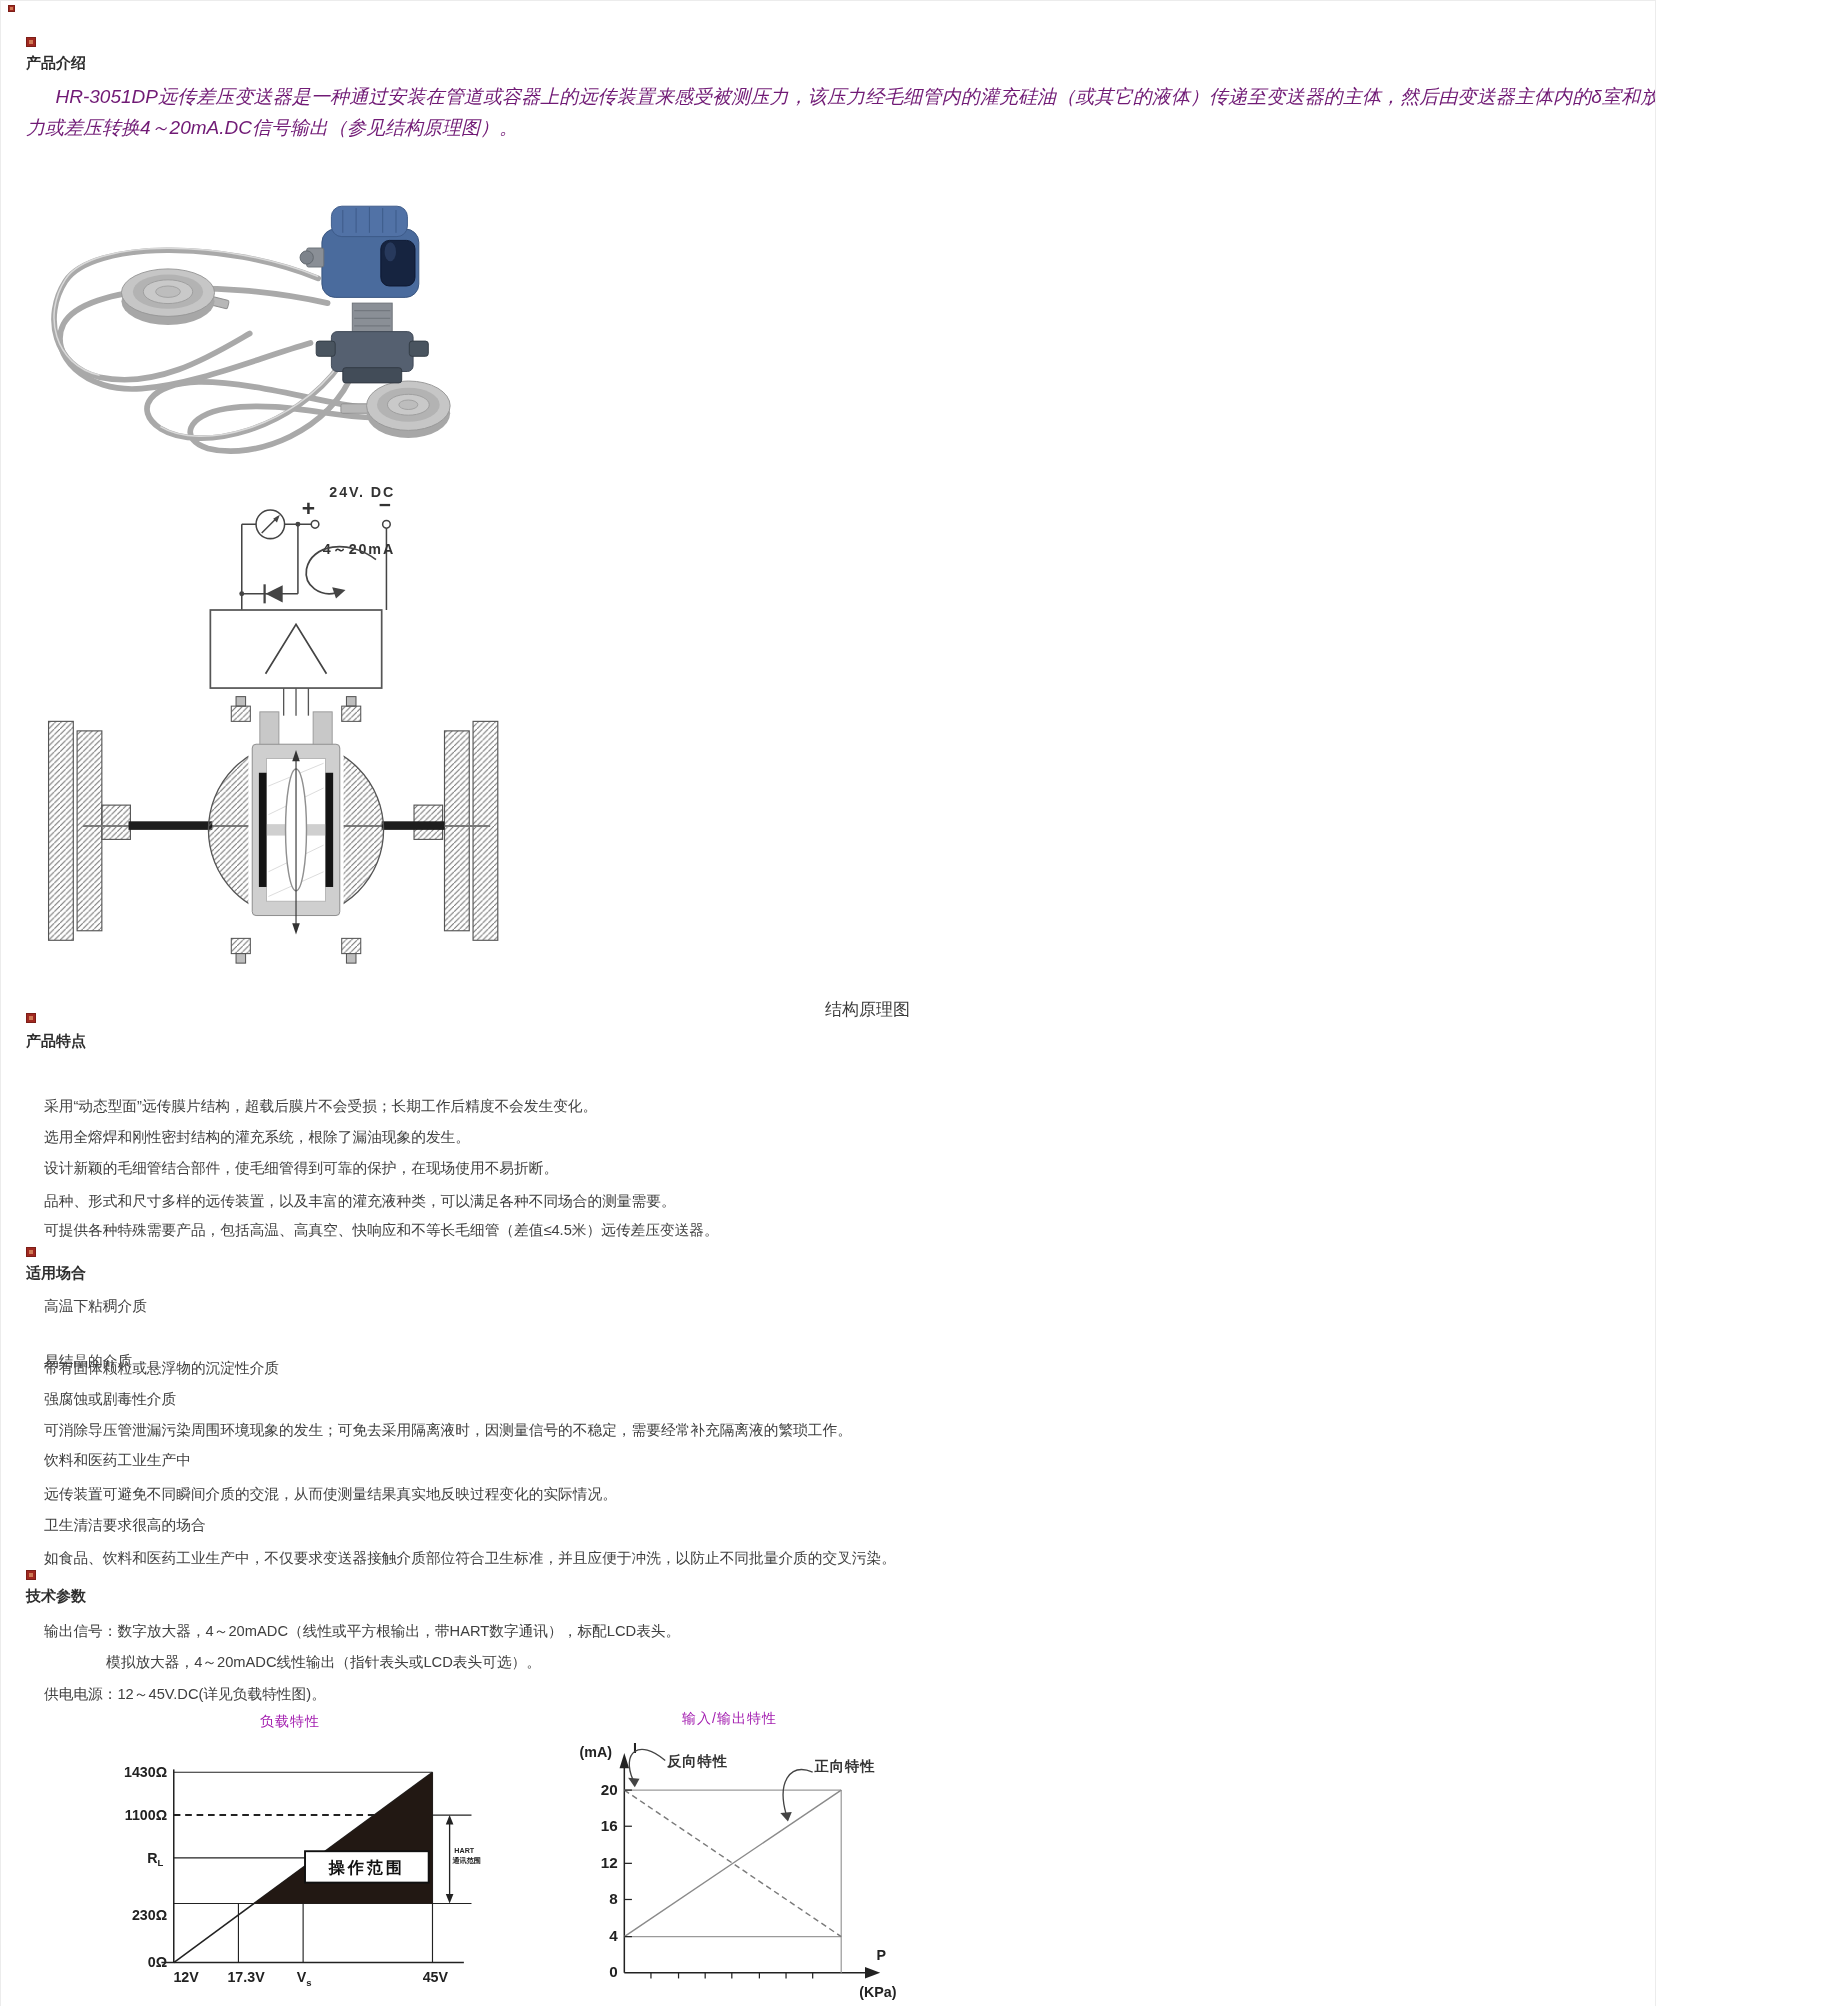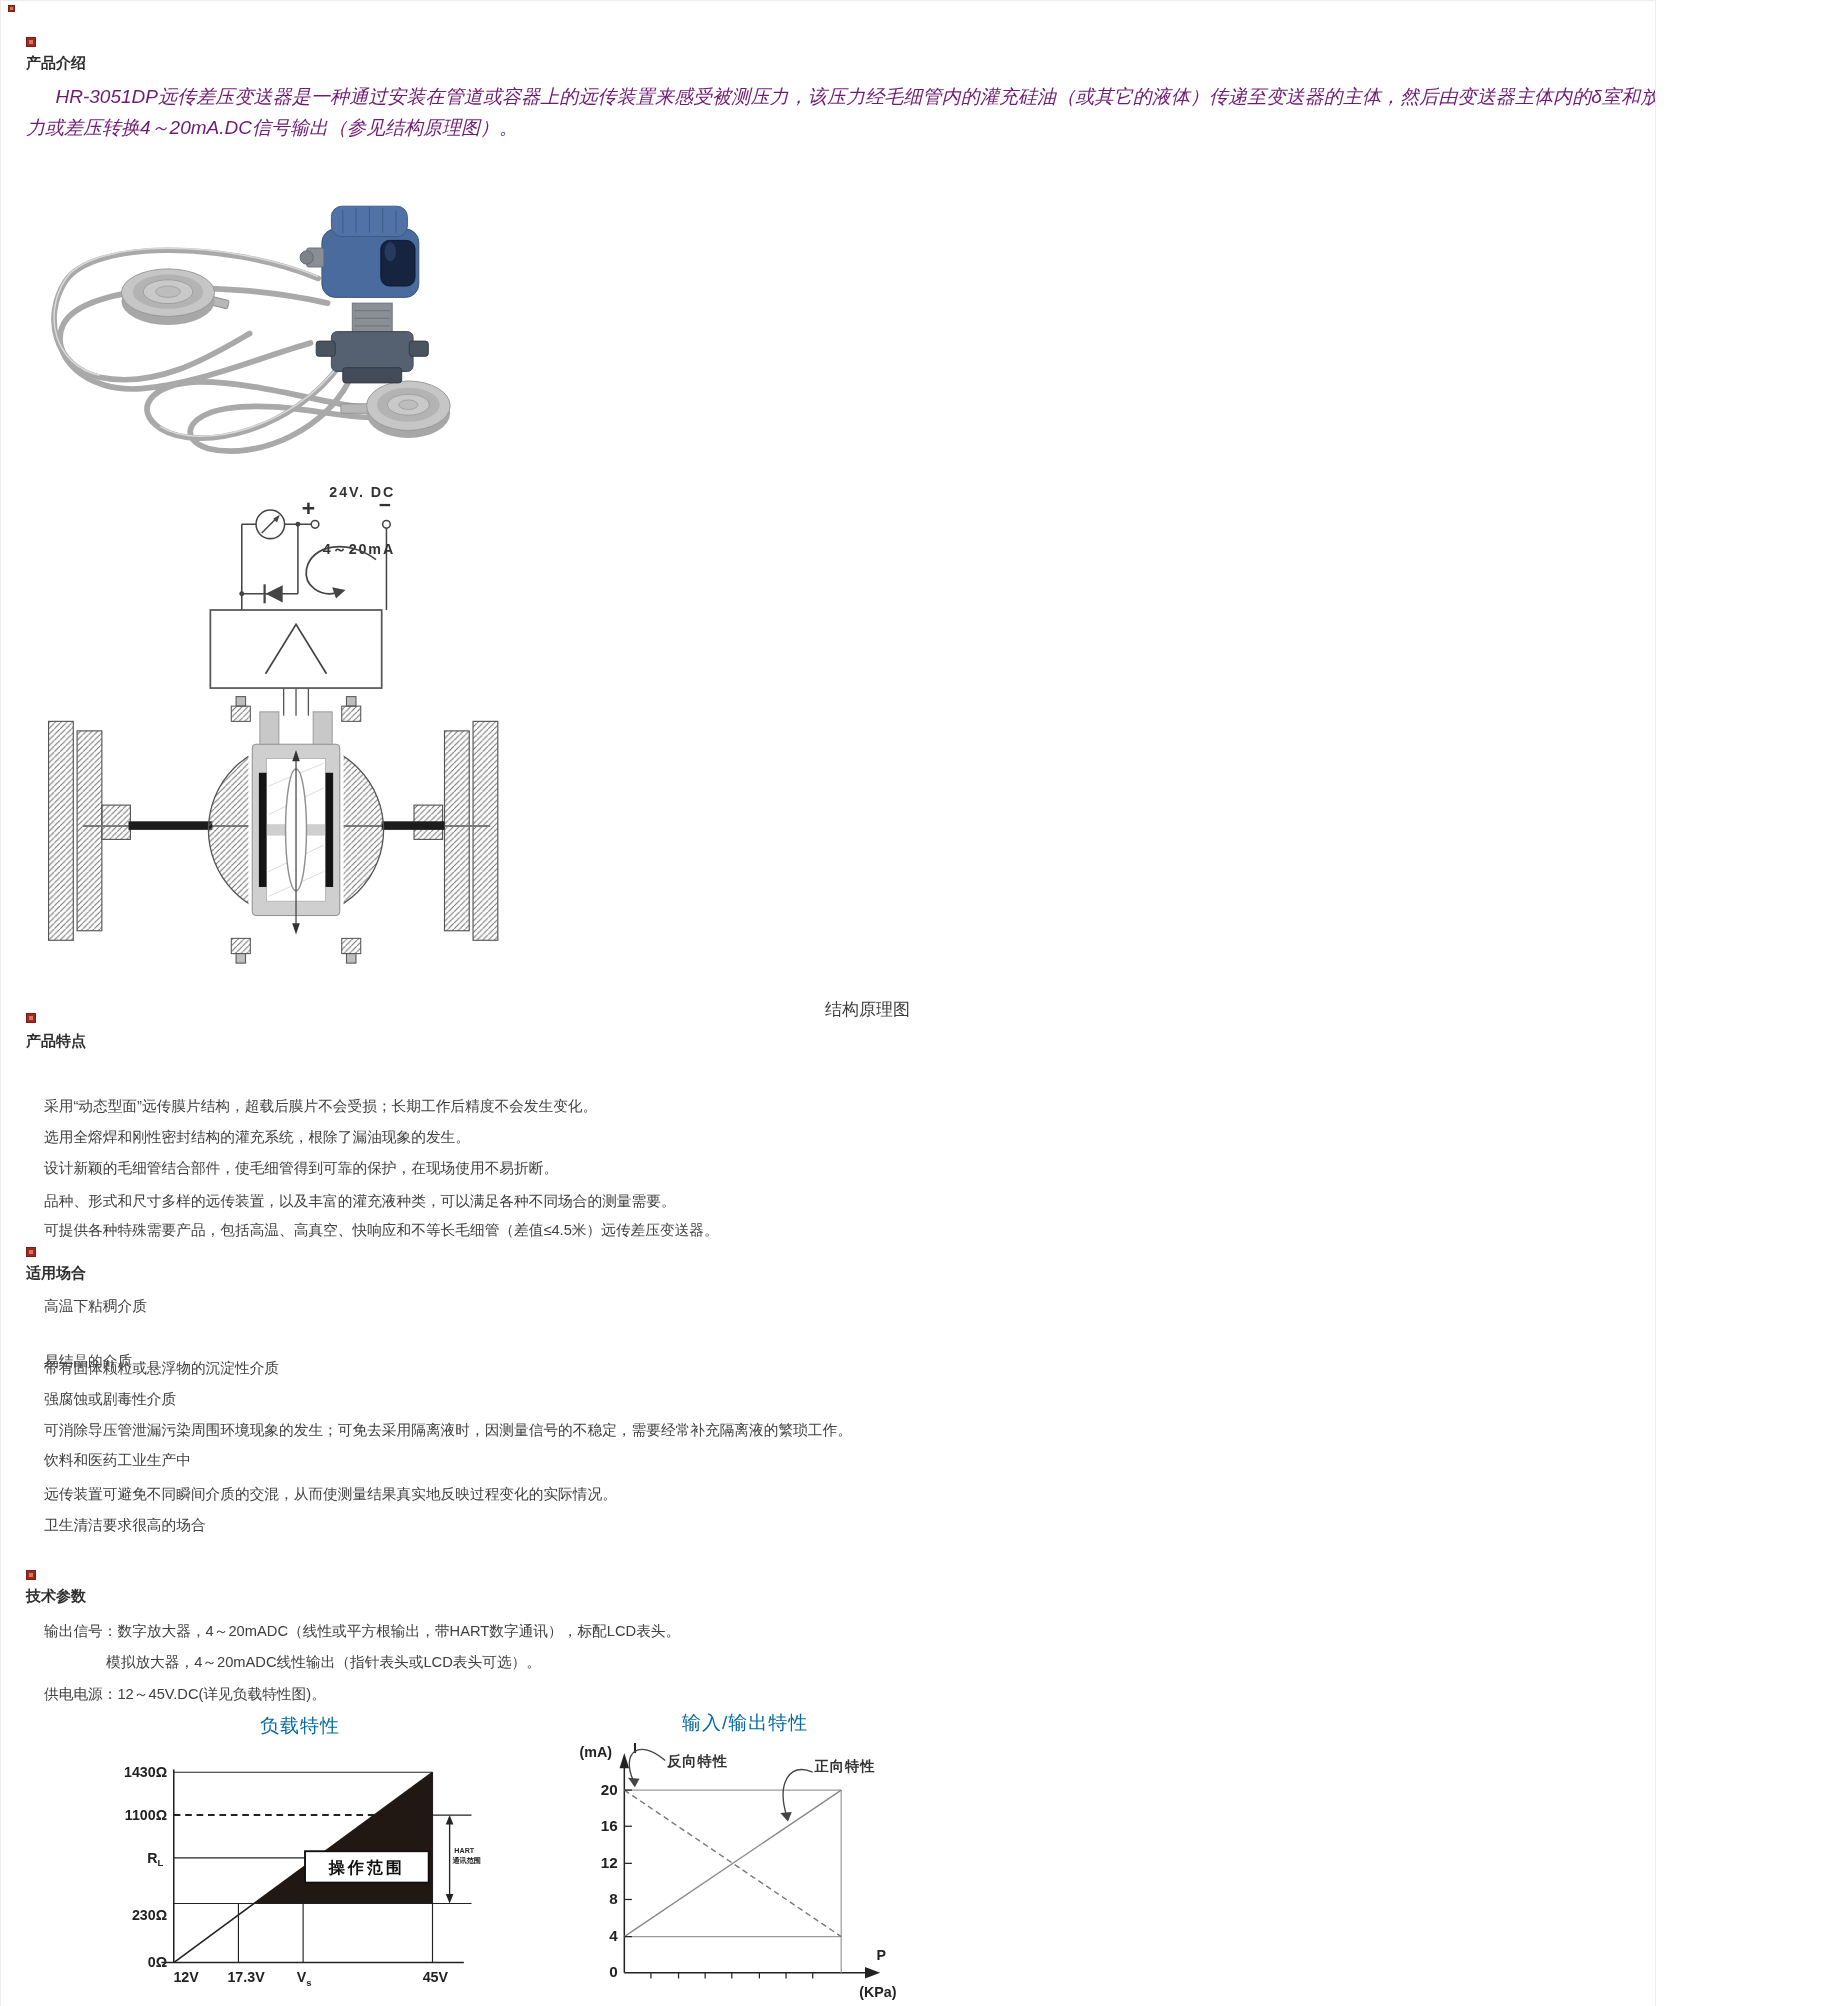--- a/index.html
+++ b/index.html
@@ -3,21 +3,21 @@
 <meta charset="utf-8">
 <style>
   html,body{margin:0;padding:0;background:#fff;}
   #page{position:relative;width:1656px;height:2007px;background:#fff;overflow:hidden;
         font-family:"Liberation Sans","DejaVu Sans",sans-serif;border:1px solid #ececec;box-sizing:border-box;}
   .h{position:absolute;left:25px;font-size:15px;font-weight:bold;color:#2e2e2e;white-space:nowrap;}
   .para{position:absolute;left:25px;width:1767px;font-size:19px;color:#701a75;line-height:31px;
         text-indent:29.5px;text-align:justify;font-style:italic;}
   .line{position:absolute;left:43px;font-size:14.7px;color:#404040;white-space:nowrap;}
   .cap{position:absolute;font-size:17px;color:#3c3c3c;white-space:nowrap;}
-  .ctitle{position:absolute;font-size:19px;color:#0369a1;white-space:nowrap;letter-spacing:1px;}
+  .ctitle{position:absolute;font-size:14px;color:#a21caf;white-space:nowrap;letter-spacing:1px;}
   .ico{position:absolute;width:9.5px;height:9.5px;background:#a02820;border:1px solid #7c1e17;box-sizing:border-box;}
   .ico::after{content:"";display:block;width:3.8px;height:3.8px;margin:1.9px;background:#cf7a55;}
   .ico.tiny{width:7.6px;height:7.6px;}
   .ico.tiny::after{width:2.9px;height:2.9px;margin:1px;}
   svg text{font-family:"Liberation Sans","DejaVu Sans",sans-serif;}
   svg .mono{font-family:"DejaVu Sans Mono","Liberation Mono",monospace;font-weight:bold;fill:#222;}
 </style>
 </head>
 <body>
 
@@ -184,20 +184,21 @@
   <span class="ico" style="left:25px;top:1246px;"></span>
   <div class="h" style="top:1263px;">适用场合</div>
   <div class="line" style="top:1296px;">高温下粘稠介质</div>
   <div class="line" style="top:1351px;">易结晶的介质</div>
   <div class="line" style="top:1358px;">带有固体颗粒或悬浮物的沉淀性介质</div>
   <div class="line" style="top:1389px;">强腐蚀或剧毒性介质</div>
   <div class="line" style="top:1420px;">可消除导压管泄漏污染周围环境现象的发生；可免去采用隔离液时，因测量信号的不稳定，需要经常补充隔离液的繁琐工作。</div>
   <div class="line" style="top:1450px;">饮料和医药工业生产中</div>
   <div class="line" style="top:1484px;">远传装置可避免不同瞬间介质的交混，从而使测量结果真实地反映过程变化的实际情况。</div>
   <div class="line" style="top:1515px;">卫生清洁要求很高的场合</div>
+  <div class="line" style="top:1548px;">如食品、饮料和医药工业生产中，不仅要求变送器接触介质部位符合卫生标准，并且应便于冲洗，以防止不同批量介质的交叉污染。</div>
 
   <span class="ico" style="left:25px;top:1569px;"></span>
   <div class="h" style="top:1586px;">技术参数</div>
   <div class="line" style="top:1621px;">输出信号：数字放大器，4～20mADC（线性或平方根输出，带HART数字通讯），标配LCD表头。</div>
   <div class="line" style="top:1652px;left:105px;">模拟放大器，4～20mADC线性输出（指针表头或LCD表头可选）。</div>
   <div class="line" style="top:1684px;">供电电源：12～45V.DC(详见负载特性图)。</div>
 
   <div class="ctitle" style="left:259px;top:1712px;">负载特性</div>
   <div class="ctitle" style="left:681px;top:1709px;">输入/输出特性</div>
 

